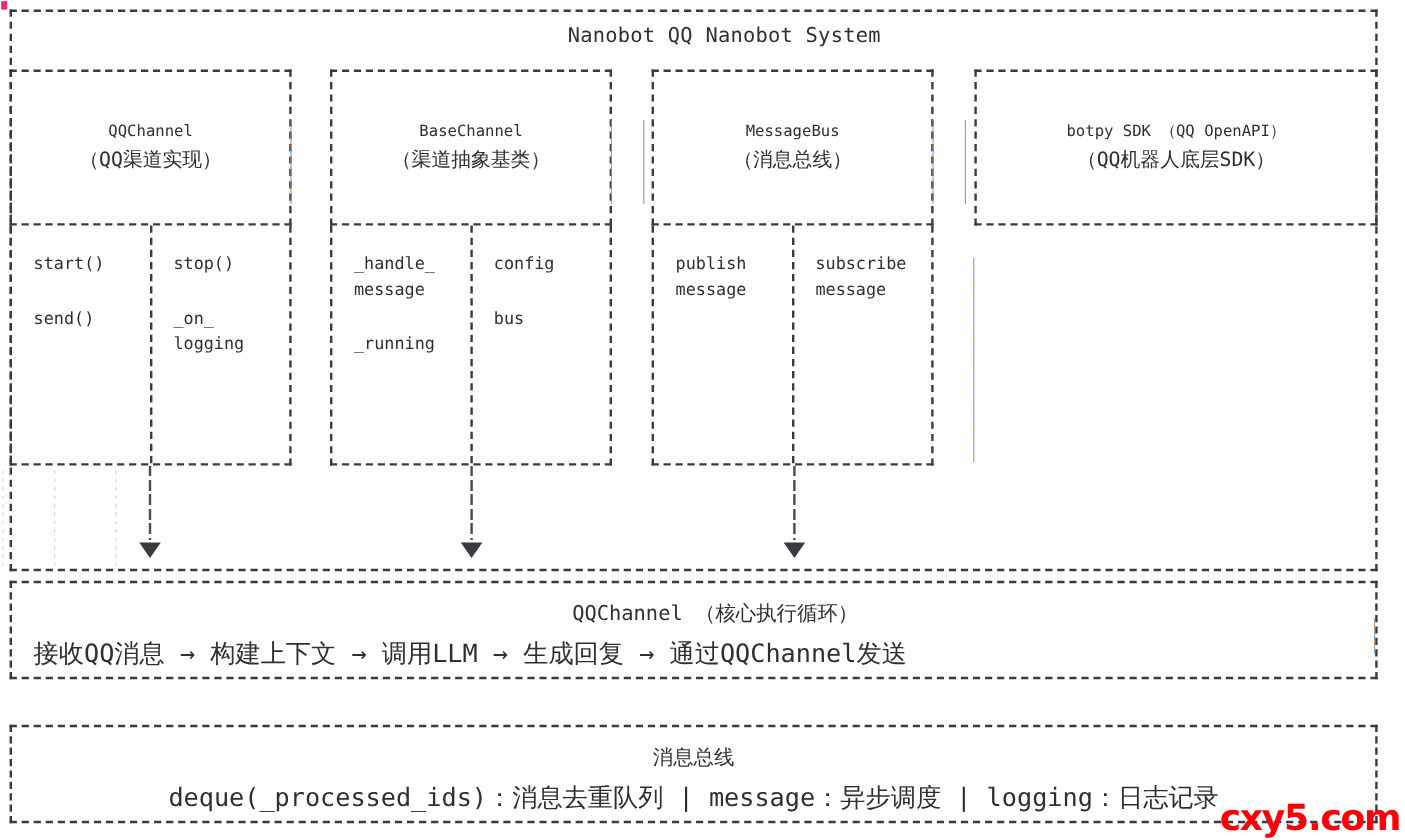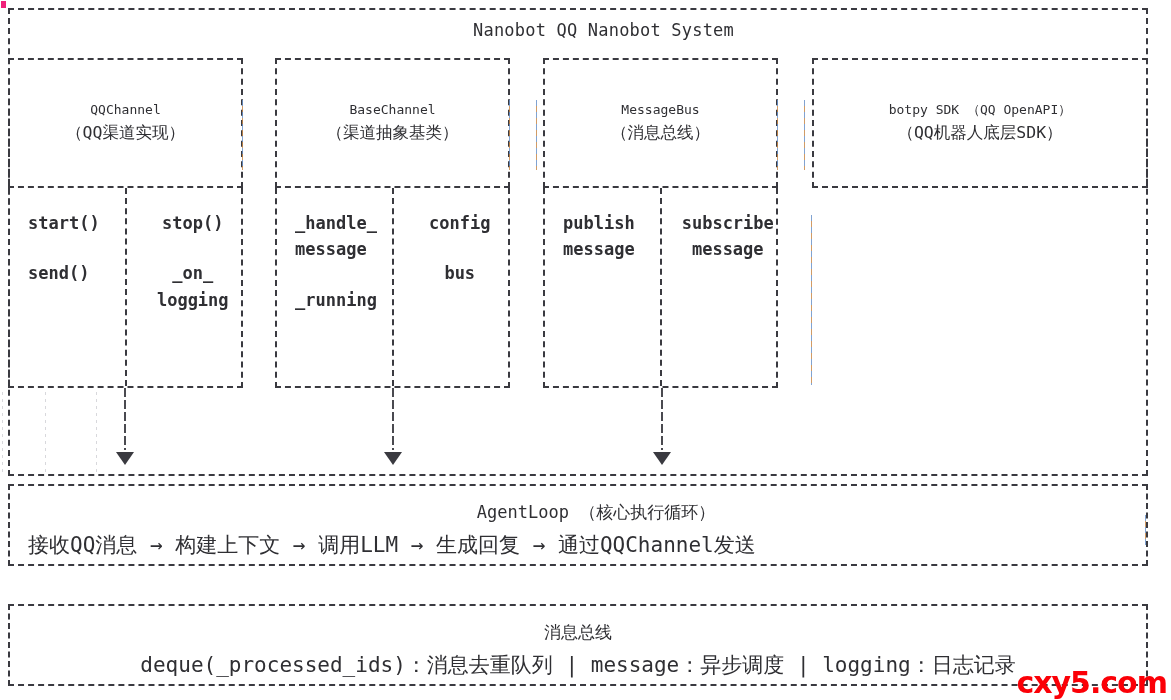--- a/index.html
+++ b/index.html
@@ -92,27 +92,25 @@
     left: 0;
     box-sizing: border-box;
     border: 2px dashed #3a3a40;
     border-top: none;
     display: flex;
   }
   .method-cell {
     flex: 1 1 0;
     box-sizing: border-box;
     padding: 22px 0 0 18px;
-    font-size: 17px;
+    font-size: 14px;
     line-height: 1.55;
-    font-weight: bold;
   }
   .method-cell + .method-cell {
     border-left: 2px dashed #3a3a40;
-    text-align: center;
   }
   .method-cell .m {
     white-space: pre-line;
   }
   .method-cell .m + .m { margin-top: 24px; }
 
   
   .connector {
     position: absolute;
     width: 2px;
@@ -269,21 +267,21 @@
   <div class="arrowhead" style="left:384px;top:452px;"></div>
 
   <div class="connector" style="left:661px;top:388px;height:62px;"></div>
   <div class="arrowhead" style="left:653px;top:452px;"></div>
 
   <div class="faint-v" style="left:2px;top:392px;height:82px;"></div>
   <div class="faint-v" style="left:45px;top:392px;height:82px;"></div>
   <div class="faint-v" style="left:96px;top:392px;height:82px;"></div>
 
   <div class="panel" id="agentloop-panel" style="left:8px;top:484px;width:1140px;height:82px;">
-    <div class="line1">AgentLoop （核心执行循环）</div>
+    <div class="line1">QQChannel （核心执行循环）</div>
     <div class="line2">接收QQ消息 → 构建上下文 → 调用LLM → 生成回复 → 通过QQChannel发送</div>
   </div>
   <div class="ghost-v" style="left:1145px;top:515px;height:30px;"></div>
 
   <div class="panel" id="helpers-panel" style="left:8px;top:604px;width:1140px;height:82px;">
     <div class="line1" style="padding-left:0;">消息总线</div>
     <div class="line2">deque(_processed_ids)：消息去重队列  |  message：异步调度  |  logging：日志记录</div>
   </div>
 
   <div id="watermark">cxy5.com</div>

